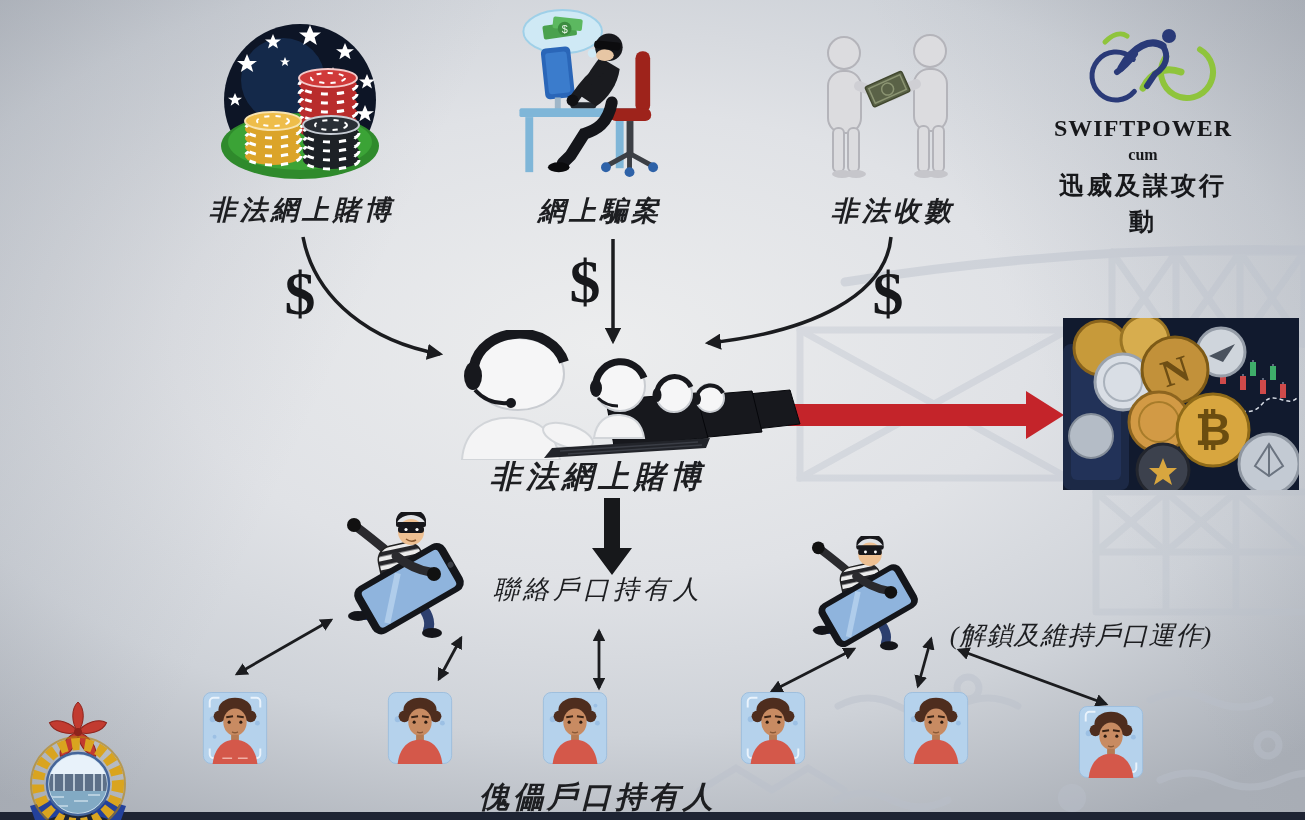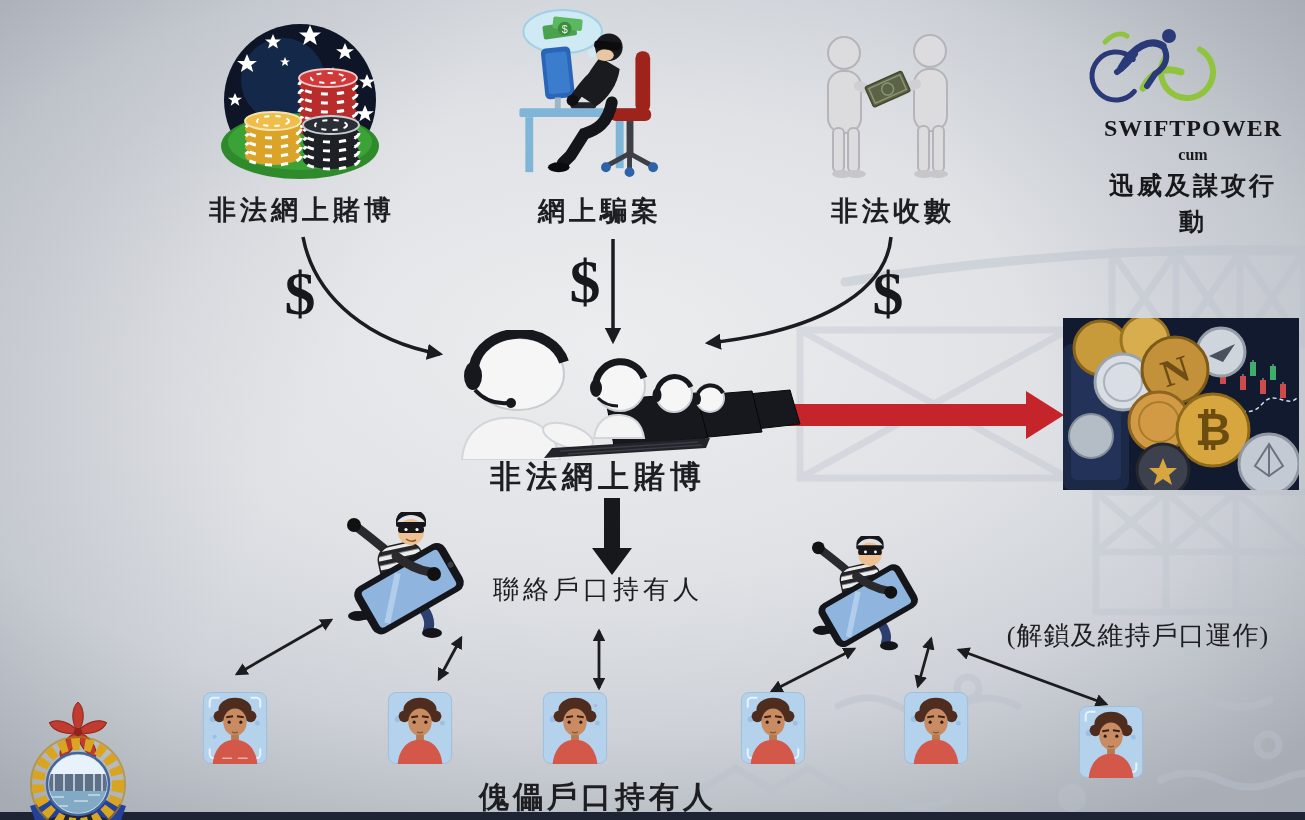--- a/index.html
+++ b/index.html
@@ -5,21 +5,21 @@
   html,body{margin:0;padding:0;background:#888;}
   .stage{
     position:relative;width:1305px;height:820px;overflow:hidden;
     font-family:"Liberation Sans","DejaVu Sans",sans-serif;color:#1d1e21;
     background:
       linear-gradient(115deg, rgba(135,141,152,0.28), rgba(135,141,152,0) 30%),
       linear-gradient(245deg, rgba(135,141,152,0.22), rgba(135,141,152,0) 26%),
       radial-gradient(ellipse 78% 68% at 46% 42%, #ecedee 0%, #e0e2e6 42%, #ced2d8 70%, #a9aeb6 100%);
   }
   .abs{position:absolute;}
-  .lbl{position:absolute;transform:translateX(-50%);white-space:nowrap;}
+  .lbl{position:absolute;transform:translateX(-50%);white-space:nowrap;font-style:italic;}
   .src-lbl{font-size:27px;font-weight:700;letter-spacing:4px;}
   .center-lbl{font-size:31px;font-weight:700;letter-spacing:5px;}
   .contact-lbl{font-size:26px;font-weight:500;letter-spacing:4px;font-family:"Liberation Serif","DejaVu Serif",serif;}
   .note-lbl{font-size:25px;font-weight:700;letter-spacing:1px;}
   .unlock-lbl{font-size:26px;font-weight:500;letter-spacing:1px;font-family:"Liberation Serif","DejaVu Serif",serif;}
   .puppet-lbl{font-size:30px;font-weight:600;letter-spacing:4px;text-align:right;}
   .dollar{position:absolute;transform:translateX(-50%);font-family:"Liberation Serif","DejaVu Serif",serif;
     font-weight:700;font-size:62px;color:#17181b;line-height:1;}
   .swift{position:absolute;transform:translateX(-50%);text-align:center;
     font-family:"Liberation Serif","DejaVu Serif",serif;font-weight:700;color:#17181b;}
@@ -195,21 +195,21 @@
       <circle cx="31" cy="64" r="24" stroke="#2a3a78" stroke-width="5" stroke-dasharray="115 36" transform="rotate(40 31 64)"></circle>
       <circle cx="102" cy="60" r="26" stroke="#8fc43c" stroke-width="6" stroke-dasharray="125 40" transform="rotate(-60 102 60)"></circle>
       <path d="M58,76 C66,60 80,54 96,60" stroke="#8fc43c" stroke-width="7"></path>
       <path d="M20,30 C28,22 36,20 42,24" stroke="#8fc43c" stroke-width="5"></path>
       <path d="M36,56 C48,34 66,26 78,34" stroke="#2a3a78" stroke-width="7"></path>
       <path d="M50,42 C44,50 38,56 32,60" stroke="#2a3a78" stroke-width="6"></path>
       <path d="M78,34 C84,44 82,54 70,62 L62,74" stroke="#2a3a78" stroke-width="6"></path>
     </g>
     <circle cx="84" cy="24" r="7" fill="#2a3a78"></circle>
   </svg>
-  <div class="swift art" style="left:1193px;top:114px">
+  <div class="swift art" style="left:1143px;top:114px">
     <div class="en">SWIFTPOWER</div>
     <div class="cum">cum</div>
     <div class="zh">迅威及謀攻行動</div>
   </div>
 
   <div class="lbl src-lbl art" style="left:302px;top:192px">非法網上賭博</div>
   <div class="lbl src-lbl art" style="left:600px;top:193px">網上騙案</div>
   <div class="lbl src-lbl art" style="left:893px;top:193px">非法收數</div>
 
   <div class="dollar art" style="left:300px;top:262px">$</div>
@@ -274,21 +274,21 @@
     <circle cx="96" cy="104" r="20" fill="none" stroke="#a87c2a" stroke-width="2"></circle>
     <circle cx="150" cy="112" r="36" fill="#d8a63f" stroke="#8f6a18" stroke-width="3"></circle>
     <text x="150" y="127" font-size="44" font-weight="bold" fill="#6b4d10" text-anchor="middle" font-family="DejaVu Sans,sans-serif">₿</text>
     <circle cx="100" cy="152" r="26" fill="#3c414d" stroke="#23262e" stroke-width="3"></circle>
     <polygon points="100,140 104,150 114,150 106,157 109,167 100,161 91,167 94,157 86,150 96,150" fill="#d8a63f"></polygon>
     <circle cx="206" cy="146" r="30" fill="#c3cad3" stroke="#8f97a2" stroke-width="3"></circle>
     <path d="M206,126 L220,148 L206,158 L192,148 Z M206,126 V158" fill="none" stroke="#6b7480" stroke-width="2"></path>
   </svg>
 
   <div class="lbl contact-lbl art" style="left:598px;top:572px">聯絡戶口持有人</div>
-  <div class="lbl unlock-lbl art" style="left:1138px;top:618px">(解鎖及維持戶口運作)</div>
+  <div class="lbl unlock-lbl art" style="left:1081px;top:618px">(解鎖及維持戶口運作)</div>
 
   <svg class="abs art" style="left:336px;top:512px" width="150" height="130" viewBox="0 0 150 130">
     <defs>
       <pattern id="pstripe" width="9" height="9" patternUnits="userSpaceOnUse">
         <rect width="9" height="9" fill="#ececec"></rect>
           <rect width="9" height="4.5" fill="#26262a"></rect>
       </pattern>
     </defs>
     <path d="M52,40 C40,30 30,22 22,16" stroke="#2a2a2e" stroke-width="9" fill="none" stroke-linecap="round"></path>
     <circle cx="18" cy="13" r="7" fill="#111"></circle>

